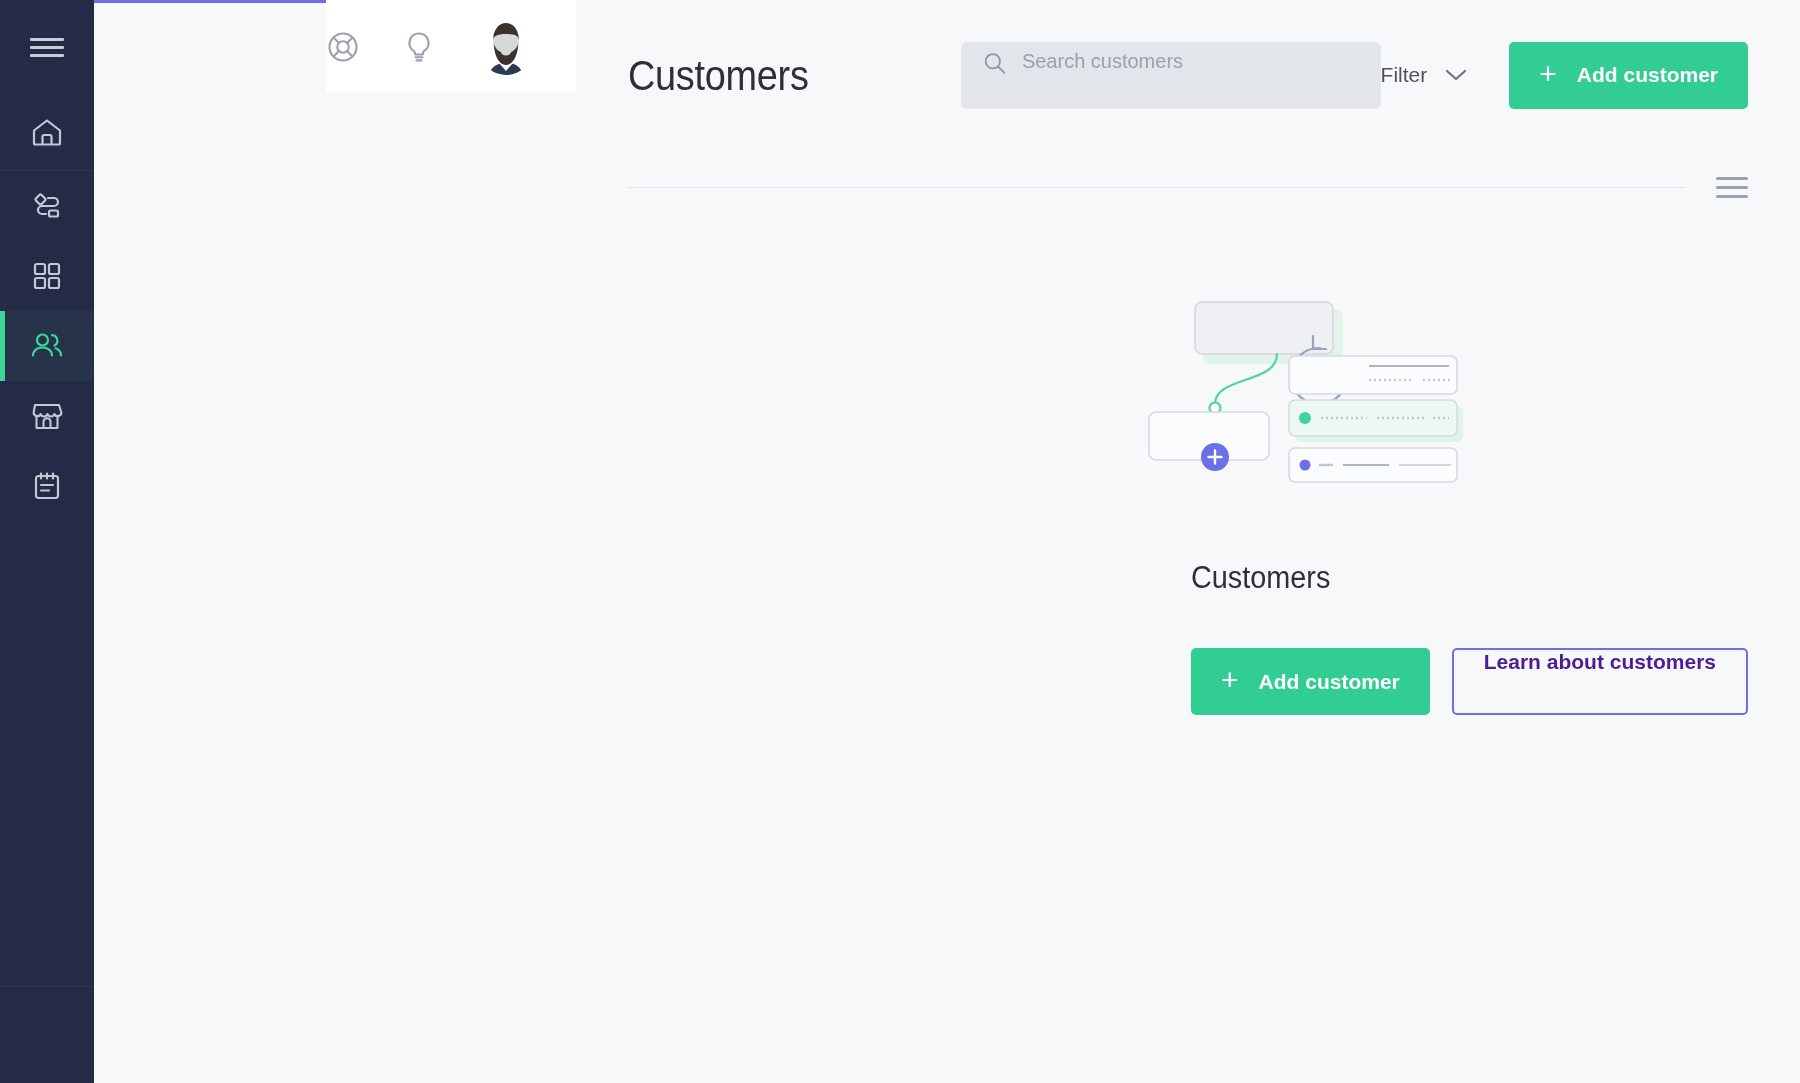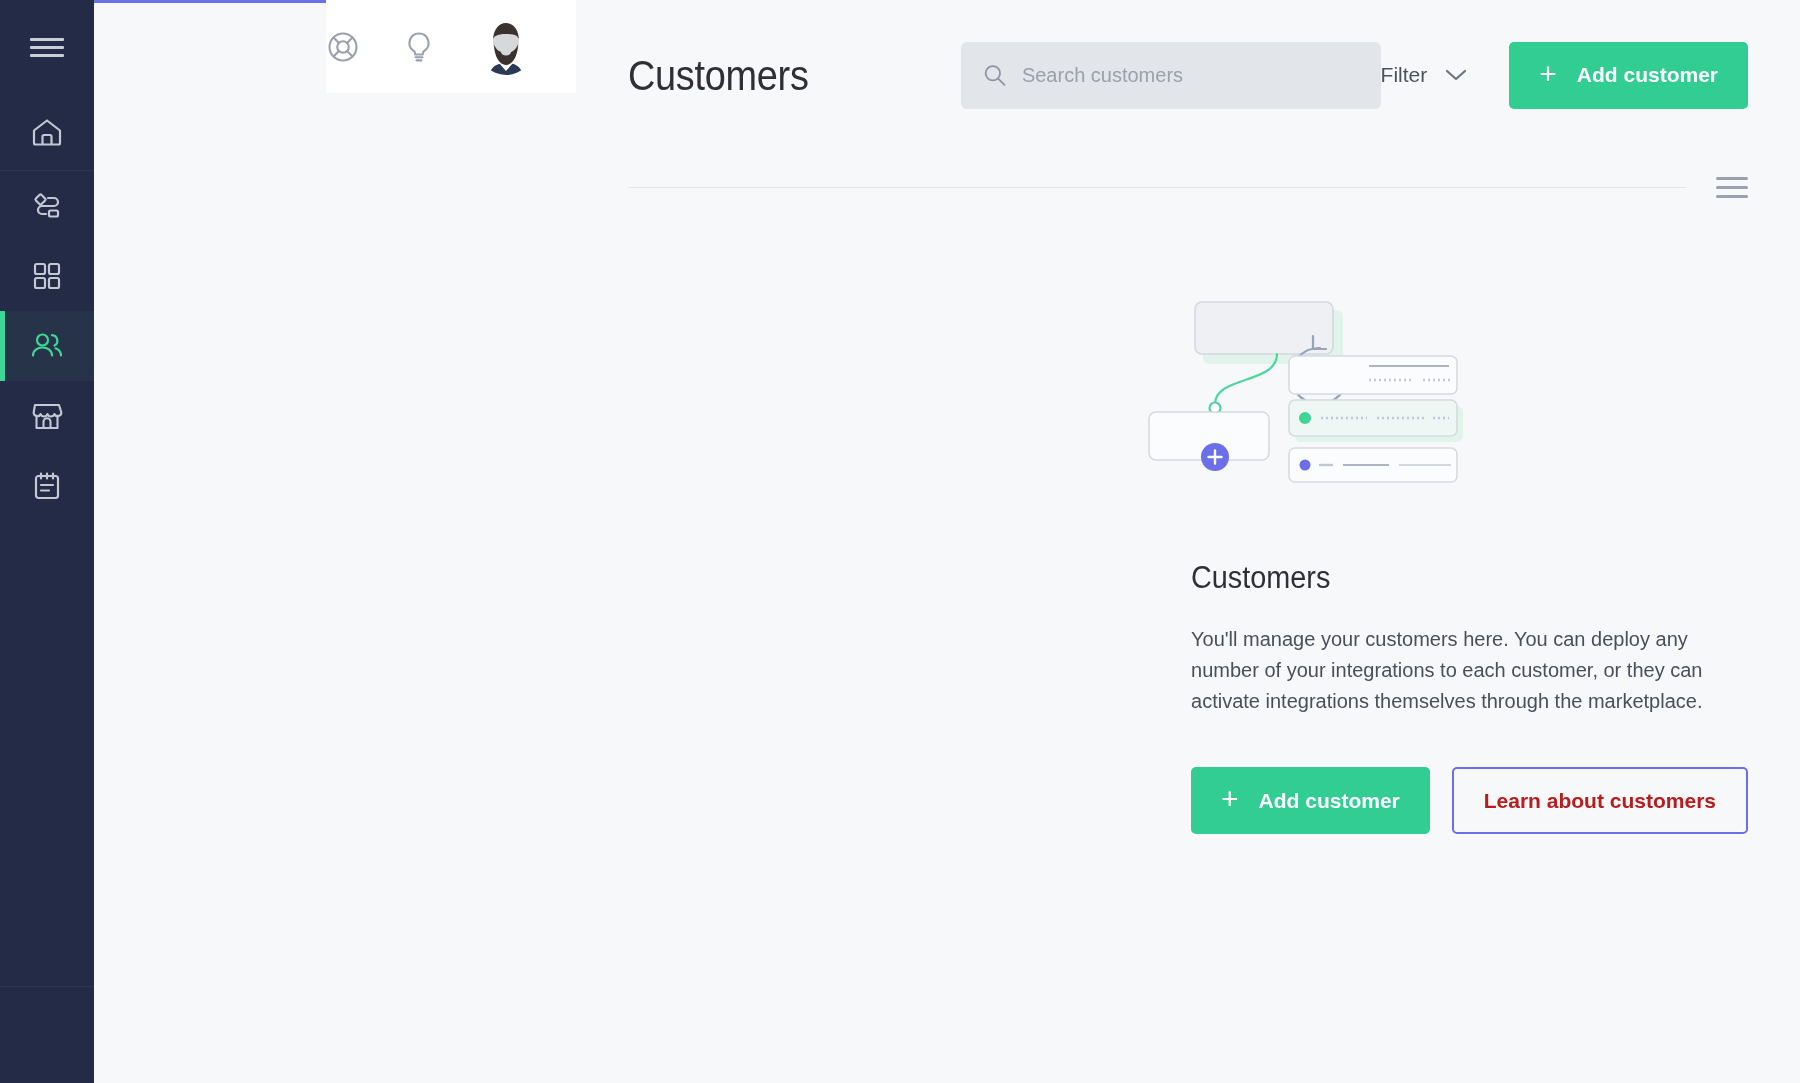--- a/index.html
+++ b/index.html
@@ -75,22 +75,22 @@
   .page-title {
     font-family: "Liberation Sans", sans-serif;
     font-size: 43px; font-weight: 400; color: #2f2f35;
     letter-spacing: -0.3px;
     transform: scaleX(0.88); transform-origin: left center;
   }
   .head-right { margin-left: auto; display: flex; align-items: center; gap: 0; }
 
   .search-box {
     width: 420px; height: 67px; background: #e2e5ea;
-    border-radius: 6px; display: flex; align-items: center;
-    padding: 0 22px; gap: 16px;
+    border-radius: 6px; display: flex; align-items: flex-start;
+    padding: 8px 22px; gap: 16px;
   }
   .search-box input {
     border: 0; outline: 0; background: transparent;
     font-family: "Liberation Sans", sans-serif;
     font-size: 20px; color: #6a707d; width: 100%;
   }
   .search-box input::placeholder { color: #9aa0ad; }
 
   .filter-btn {
     display: flex; align-items: center; gap: 18px;
@@ -132,24 +132,24 @@
     font-size: 31px; color: #2f3037; font-weight: 400;
     margin-bottom: 28px;
     transform: scaleX(0.93); transform-origin: left center;
   }
   .empty-p {
     font-size: 20px; line-height: 31px; color: #4a4f5a;
     max-width: 640px; margin-bottom: 26px;
   }
   .empty-actions { display: flex; align-items: center; gap: 22px; margin-top: 24px; }
   .btn-outline {
-    background: #f7f8fa; color: #b91c1c;
+    background: #f7f8fa; color: #4c1d95;
     border: 2px solid #6b6fe8; border-radius: 5px;
     height: 67px; padding: 0 30px;
-    display: inline-flex; align-items: center;
+    display: inline-flex; align-items: flex-start;
     font-family: "Liberation Sans", sans-serif;
     font-size: 21px; font-weight: 700; cursor: pointer; white-space: nowrap;
   }
 </style>
 </head>
 <body>
 
 <div class="app">
 
   <nav class="sidebar">
@@ -326,21 +326,20 @@
 
             <rect x="152" y="156" width="168" height="34" rx="6" fill="#fbfcfd" stroke="#d6dae0" stroke-width="1.6"></rect>
             <circle cx="168" cy="173" r="5.5" fill="#6b6fe8"></circle>
             <path d="M182 173 h14" stroke="#bfc6d4" stroke-width="2.4"></path>
             <path d="M206 173 h46" stroke="#aeb4c6" stroke-width="2.2"></path>
             <path d="M262 173 h52" stroke="#d3d7e1" stroke-width="2.2"></path>
           </svg>
         </div>
 
         <h2 class="empty-title">Customers</h2>
-        <p class="empty-p">You'll manage your customers here. You can deploy any number of your integrations to each customer, or they can activate integrations themselves through the marketplace.</p>
 
         <div class="empty-actions">
           <button class="btn-green">
             <span class="plus">+</span>
             <span>Add customer</span>
           </button>
           <button class="btn-outline">
             <span>Learn about customers</span>
           </button>
         </div>

